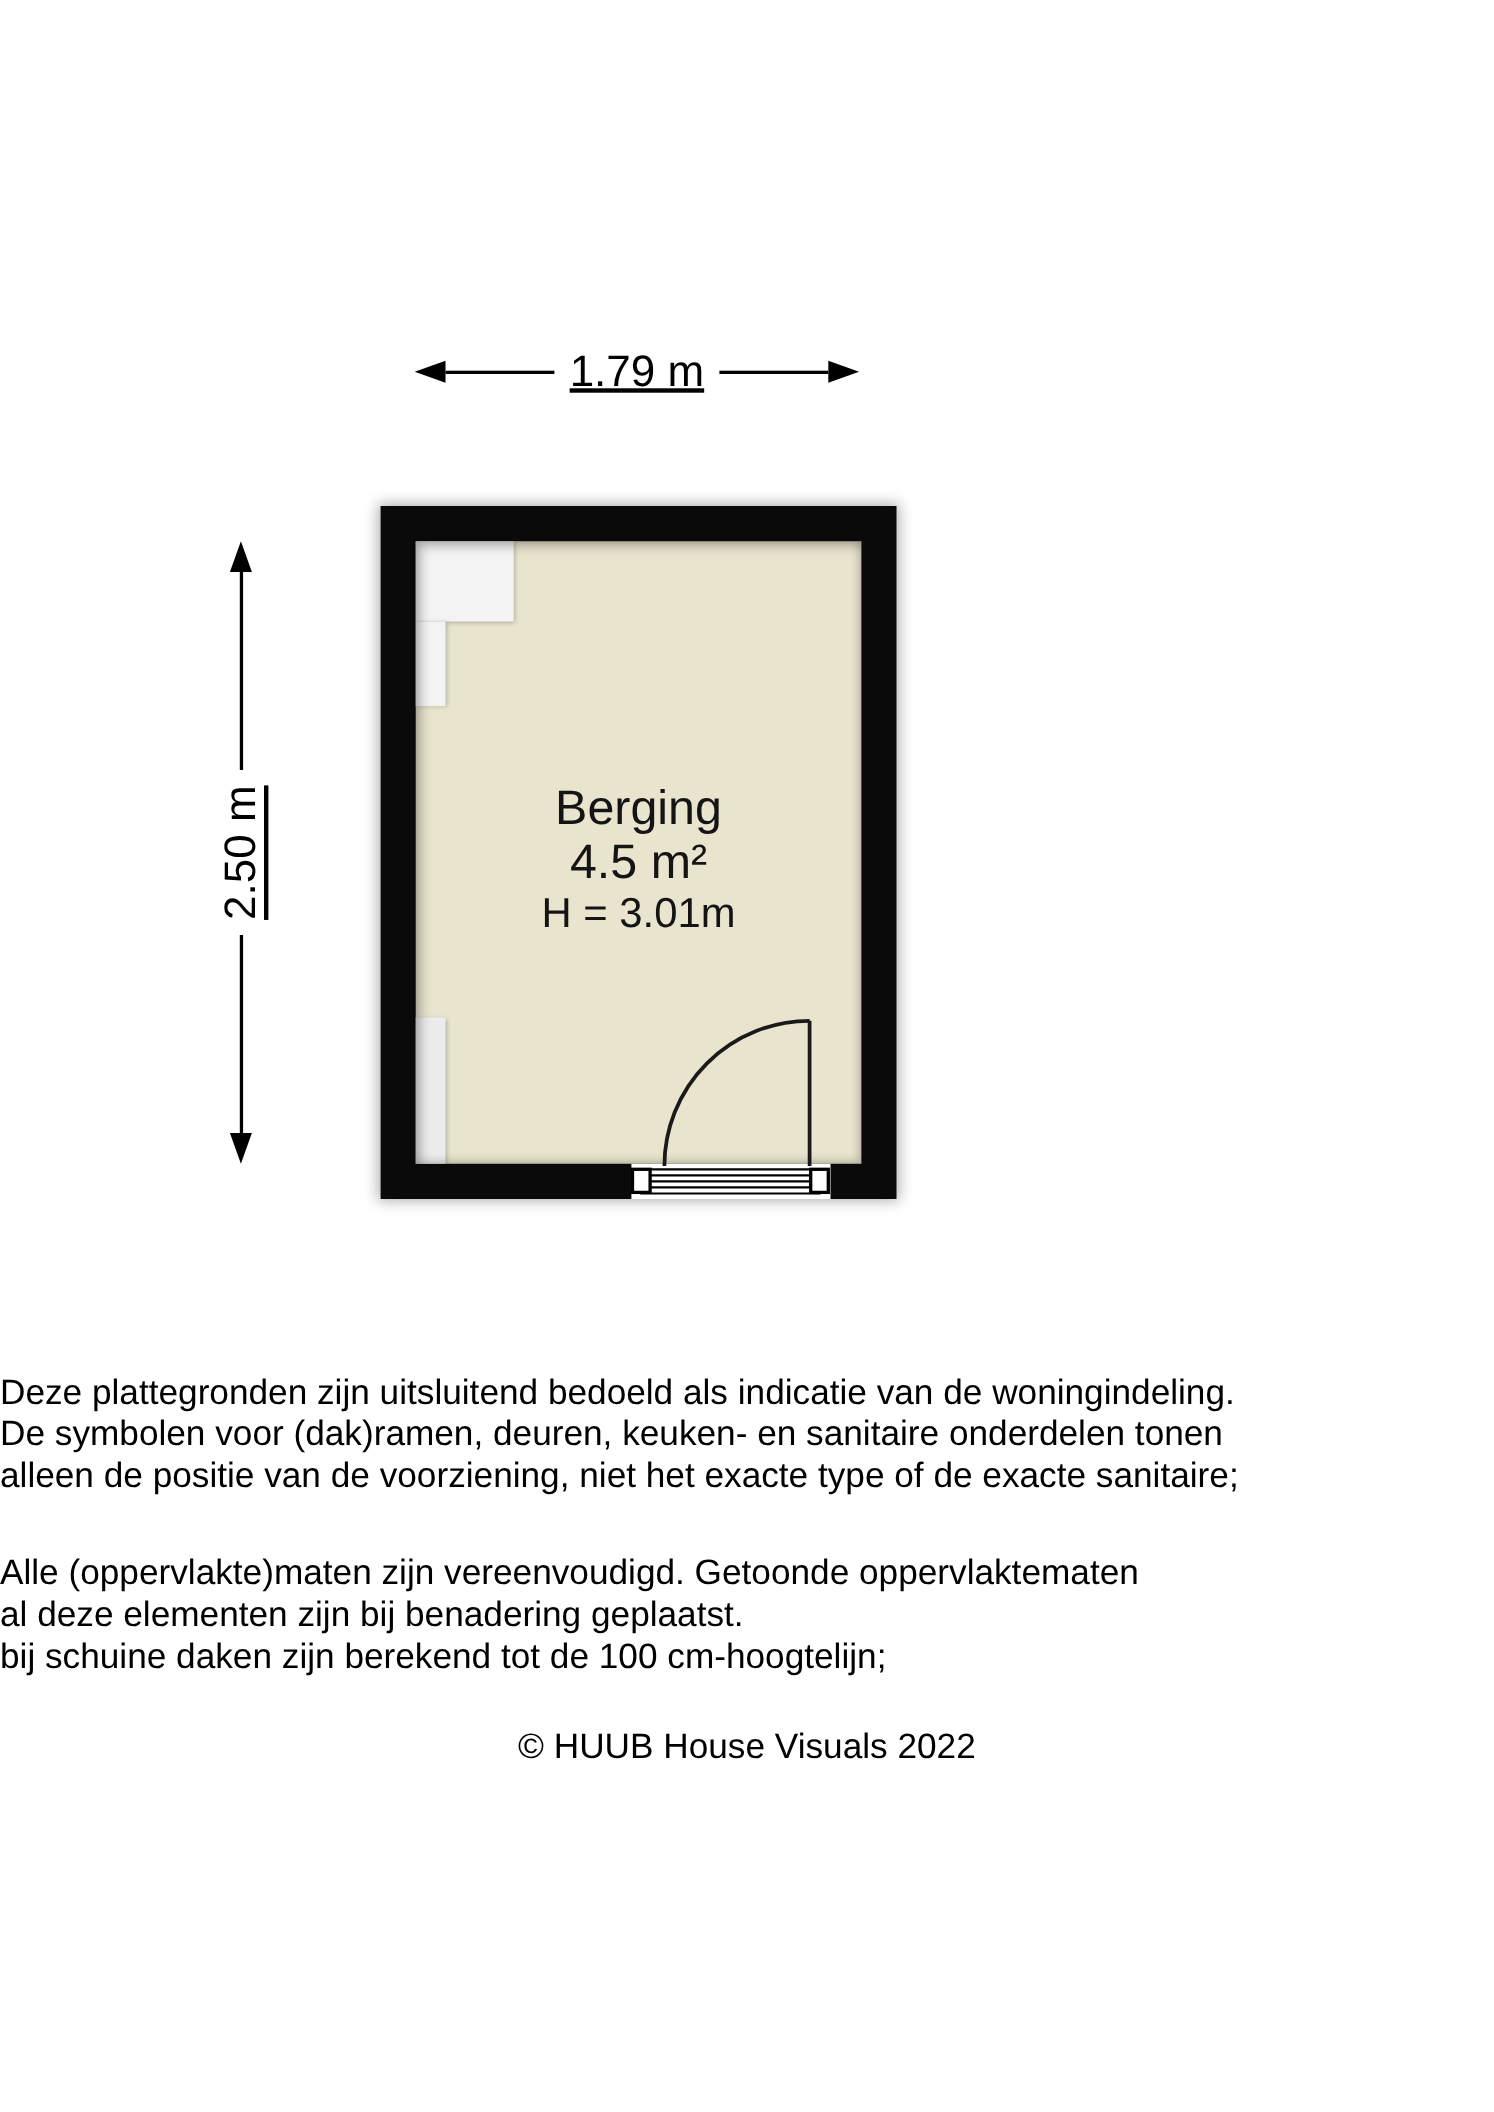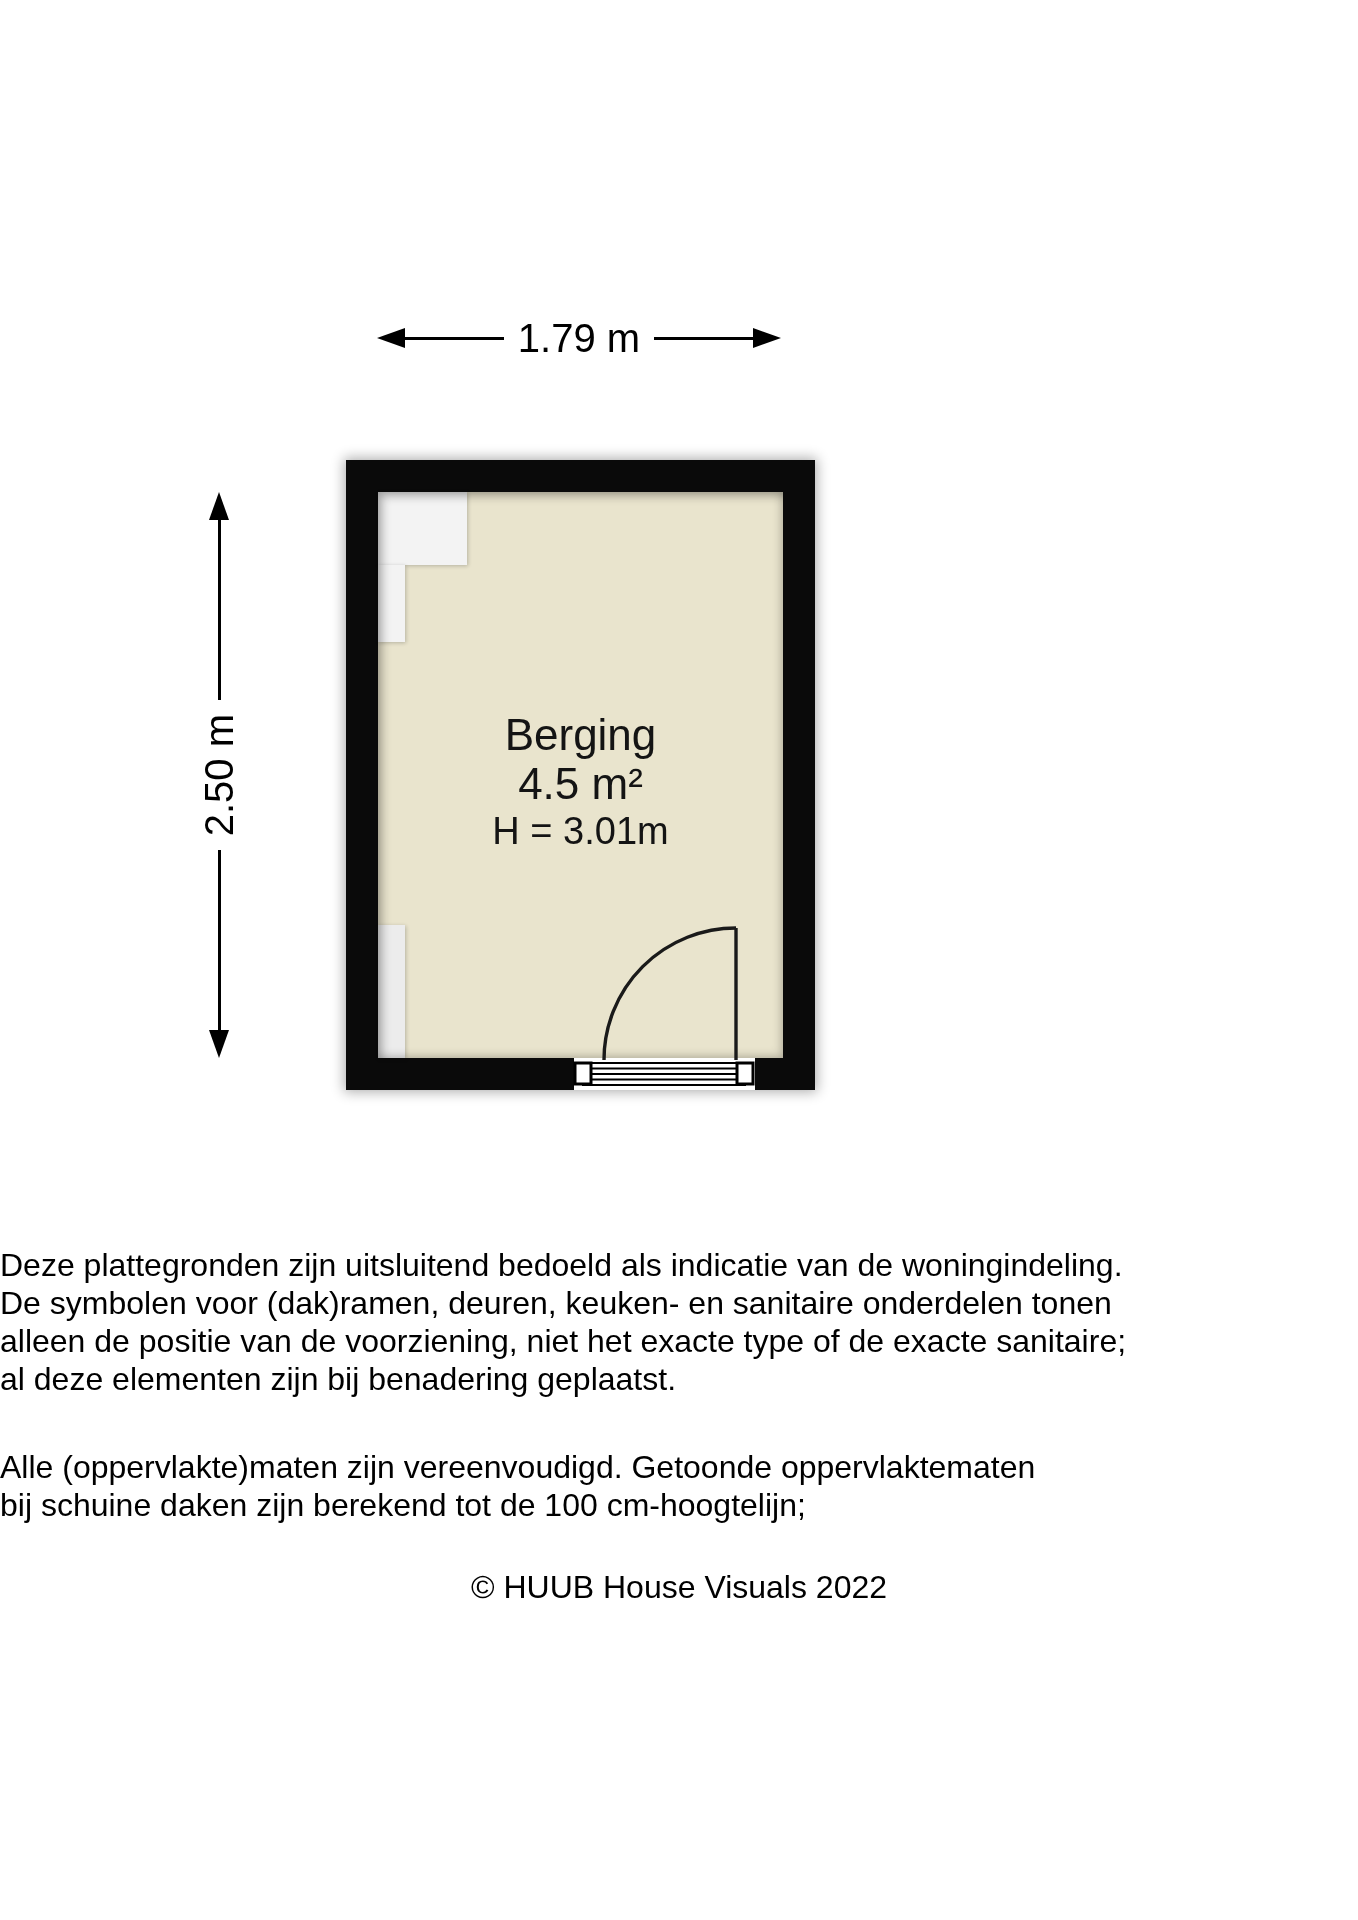--- a/index.html
+++ b/index.html
@@ -13,21 +13,21 @@
   .dim-h { left:377px; top:321px; width:404px; height:34px; flex-direction:row; }
   .dim-v { left:202px; top:492px; width:34px; height:566px; flex-direction:column; }
   .dim-line { background:#000; flex:1 1 auto; }
   .dim-h .dim-line { height:3px; }
   .dim-v .dim-line { width:3px; }
   .arrowhead { width:0; height:0; flex:0 0 auto; }
   .arrow-left  { border-top:10px solid transparent; border-bottom:10px solid transparent; border-right:28px solid #000; }
   .arrow-right { border-top:10px solid transparent; border-bottom:10px solid transparent; border-left:28px solid #000; }
   .arrow-up    { border-left:10px solid transparent; border-right:10px solid transparent; border-bottom:28px solid #000; }
   .arrow-down  { border-left:10px solid transparent; border-right:10px solid transparent; border-top:28px solid #000; }
-  .dim-label { font-size:40px; line-height:1; color:#000; white-space:nowrap; flex:0 0 auto; }
+  .dim-label { font-size:40px; line-height:1; color:#000; white-space:nowrap; flex:0 0 auto;text-decoration:underline; }
   .dim-h .dim-label { padding:0 14px; }
   .dim-v .dim-label { padding:14px 0; writing-mode:vertical-rl; transform:rotate(180deg); }
 
   
   .plan {
     position:absolute; left:346px; top:460px; width:469px; height:630px;
     background:#0a0a0a; box-shadow:0 0 12px 2px rgba(0,0,0,0.32);
   }
   .floor {
     position:absolute; left:32px; top:32px; width:405px; height:566px;
@@ -107,20 +107,20 @@
       <div class="room-name">Berging</div>
       <div class="room-area">4.5 m²</div>
       <div class="room-ceiling">H = 3.01m</div>
     </div>
   </div>
 
   <div class="disclaimer">
     <div class="dline">Deze plattegronden zijn uitsluitend bedoeld als indicatie van de woningindeling.</div>
     <div class="dline">De symbolen voor (dak)ramen, deuren, keuken- en sanitaire onderdelen tonen</div>
     <div class="dline">alleen de positie van de voorziening, niet het exacte type of de exacte sanitaire;</div>
+    <div class="dline para-gap">Alle (oppervlakte)maten zijn vereenvoudigd. Getoonde oppervlaktematen</div>
     <div class="dline">al deze elementen zijn bij benadering geplaatst.</div>
-    <div class="dline para-gap">Alle (oppervlakte)maten zijn vereenvoudigd. Getoonde oppervlaktematen</div>
     <div class="dline">bij schuine daken zijn berekend tot de 100 cm-hoogtelijn;</div>
   </div>
 
   <div class="copyright">© HUUB House Visuals 2022</div>
 
 </div>
 
 </body></html>

